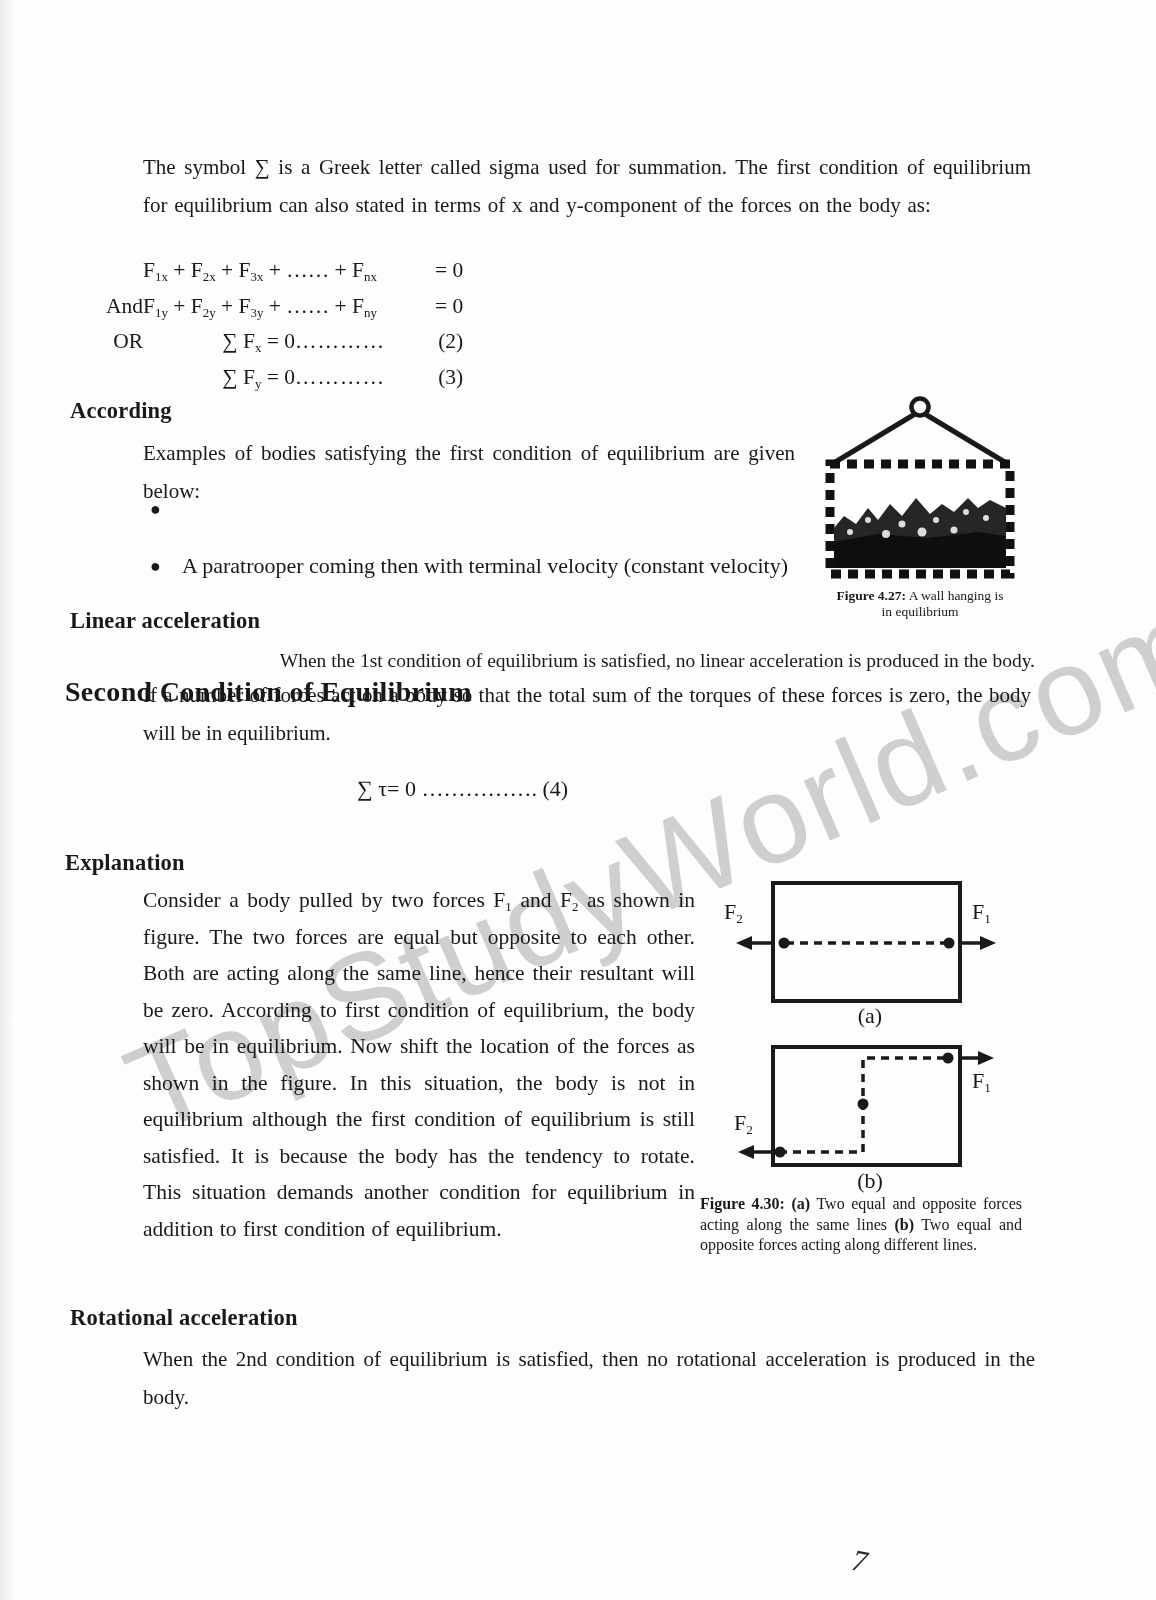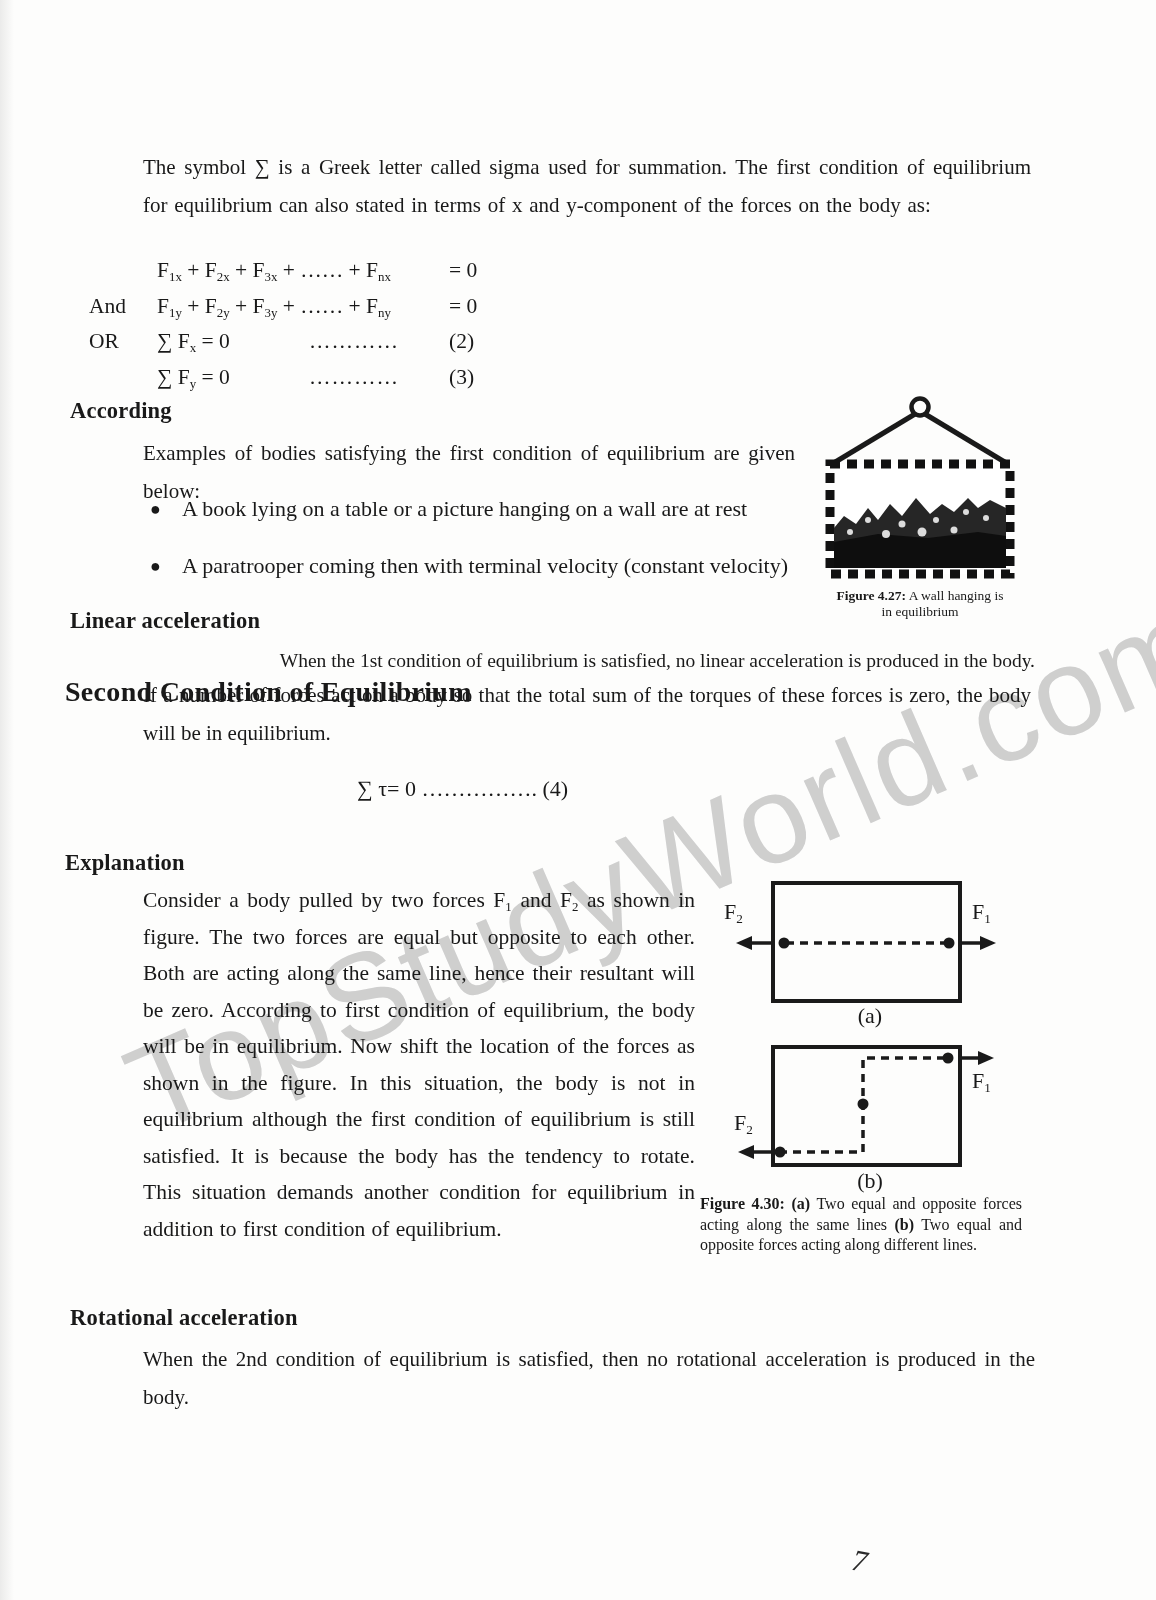--- a/index.html
+++ b/index.html
@@ -25,21 +25,21 @@
     transform:rotate(-23.5deg); transform-origin:left center;
     z-index:0; pointer-events:none;
   }
   .blk { position:absolute; z-index:1; }
   .para { font-size:21px; line-height:38px; text-align:justify; margin:0; }
   .heading { font-weight:bold; font-size:22.5px; margin:0; letter-spacing:.2px; }
   .heading-big { font-weight:bold; font-size:28px; margin:0; letter-spacing:.3px; }
   sub { font-size:.6em; vertical-align:-.28em; line-height:0; }
 
   .intro { left:143px; top:148px; width:888px; word-spacing:1.5px; }
-  .equations { left:89px; top:258px; }
+  .equations { left:75px; top:258px;text-align:right; }
   .eq-row { display:grid; grid-template-columns:68px 292px auto; align-items:baseline;
             height:35.5px; font-size:21.5px; }
   .eq-prefix { }
   .eq-main { display:flex; }
   .eq-expr { min-width:152px; }
   .eq-dots { letter-spacing:1px; }
   .eq-tail { }
 
   .h-examples { left:70px; top:398px; }
   .examples-intro { left:143px; top:434px; width:652px; }
@@ -117,21 +117,20 @@
         </span>
       <span class="eq-tail">(3)</span>
     </div>
   </div>
 
   <h3 class="blk heading h-examples">According</h3>
   <p class="blk para examples-intro">Examples of bodies satisfying the first condition of equilibrium are given below:</p>
 
   <div class="blk bullet bullet1">
     <span class="bullet-marker">●</span>
-    <span>A book lying on a table or a picture hanging on a wall are at rest</span>
   </div>
   <div class="blk bullet bullet2">
     <span class="bullet-marker">●</span>
     <span>A paratrooper coming then with terminal velocity (constant velocity)</span>
   </div>
 
   <figure class="blk fig427" style="margin:0">
     <svg width="204" height="190" viewBox="0 0 204 190">
       <circle cx="102" cy="15" r="8.5" fill="none" stroke="#1a1a1a" stroke-width="4.5"></circle>
       <line x1="97" y1="22" x2="14" y2="72" stroke="#1a1a1a" stroke-width="5"></line>

